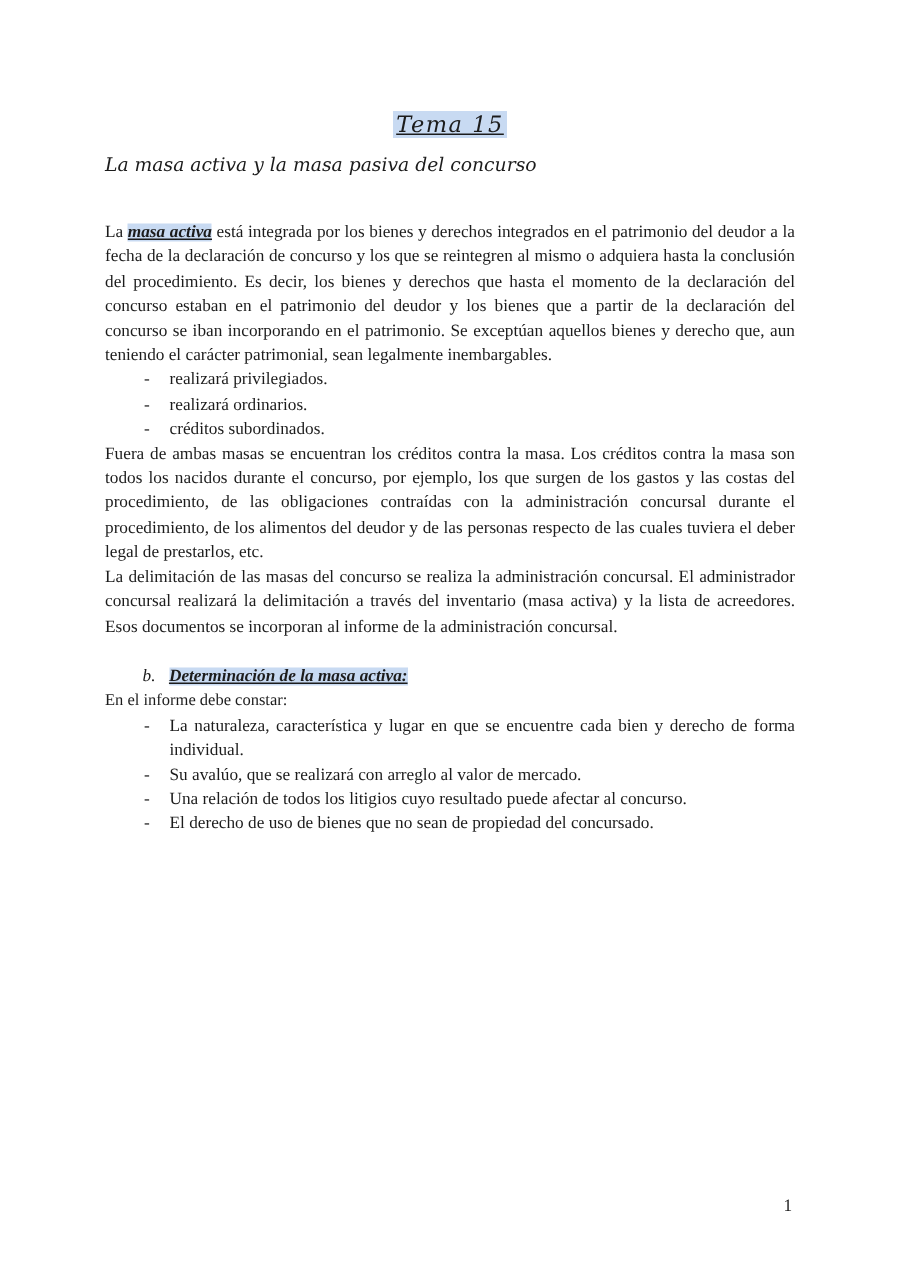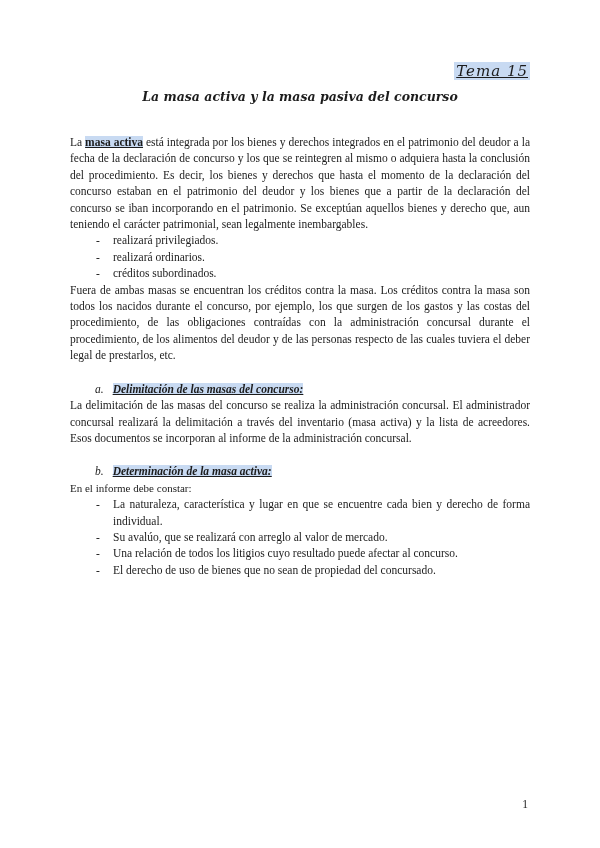--- a/index.html
+++ b/index.html
@@ -13,51 +13,51 @@
     height: 848px;
     margin: 0 auto;
     background: #ffffff;
     box-sizing: border-box;
     padding: 62px 70px 0 70px;
     font-family: "Liberation Serif", serif;
     color: #1c1c1c;
     overflow: hidden;
   }
   .doc-title {
-    text-align: right;
-    margin: 0 0 9px 0;
+    text-align: center;
+    margin: 12px 0 9px 0;
     font-weight: normal;
     font-size: 15px;
   }
   .script {
     font-family: "DejaVu Serif", serif;
     font-style: italic;
   }
   .doc-title .hl-underline {
     background: #c8daf2;
     text-decoration: underline;
     padding: 0 2px;
     letter-spacing: 1px;
   }
   .doc-subtitle {
-    text-align: center;
     margin: 0 0 30px 0;
-    font-weight: bold;
+    font-weight: normal;
     font-size: 12.5px;
   }
   .body-p {
     font-size: 11.5px;
     line-height: 16.4px;
     text-align: justify;
     margin: 0;
   }
   .term {
     font-weight: bold;
     text-decoration: underline;
     background: #c8daf2;
+    font-style: italic;
   }
   .dash-list {
     margin: 0;
     padding: 0 0 0 26px;
     font-size: 11.5px;
     line-height: 16.4px;
   }
   .dash-item {
     display: flex;
     align-items: flex-start;
@@ -118,21 +118,20 @@
       <span class="dash-text">realizará ordinarios.</span>
     </div>
     <div class="dash-item">
       <span class="dash-marker">-</span>
       <span class="dash-text">créditos subordinados.</span>
     </div>
   </div>
 
   <p class="body-p">Fuera de ambas masas se encuentran los créditos contra la masa. Los créditos contra la masa son todos los nacidos durante el concurso, por ejemplo, los que surgen de los gastos y las costas del procedimiento, de las obligaciones contraídas con la administración concursal durante el procedimiento, de los alimentos del deudor y de las personas respecto de las cuales tuviera el deber legal de prestarlos, etc.</p>
 
-  <p class="section-heading"><span class="heading-prefix">a.</span><span class="heading-text">Delimitación de las masas del concurso:</span></p>
 
   <p class="body-p">La delimitación de las masas del concurso se realiza la administración concursal. El administrador concursal realizará la delimitación a través del inventario (masa activa) y la lista de acreedores. Esos documentos se incorporan al informe de la administración concursal.</p>
 
   <p class="section-heading"><span class="heading-prefix">b.</span><span class="heading-text">Determinación de la masa activa:</span></p>
 
 
   <p class="list-intro">En el informe debe constar:</p>
 
   <div class="dash-list">
     <div class="dash-item">

